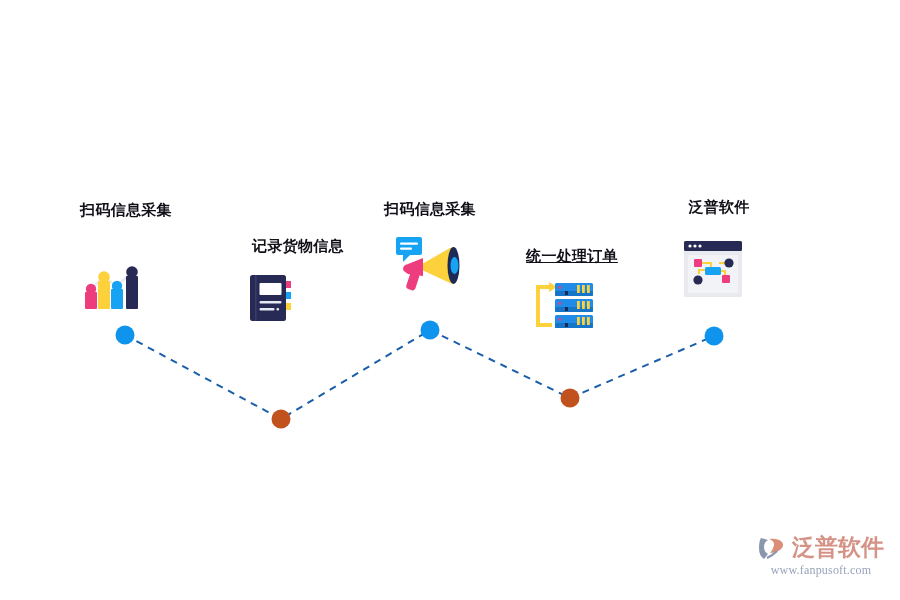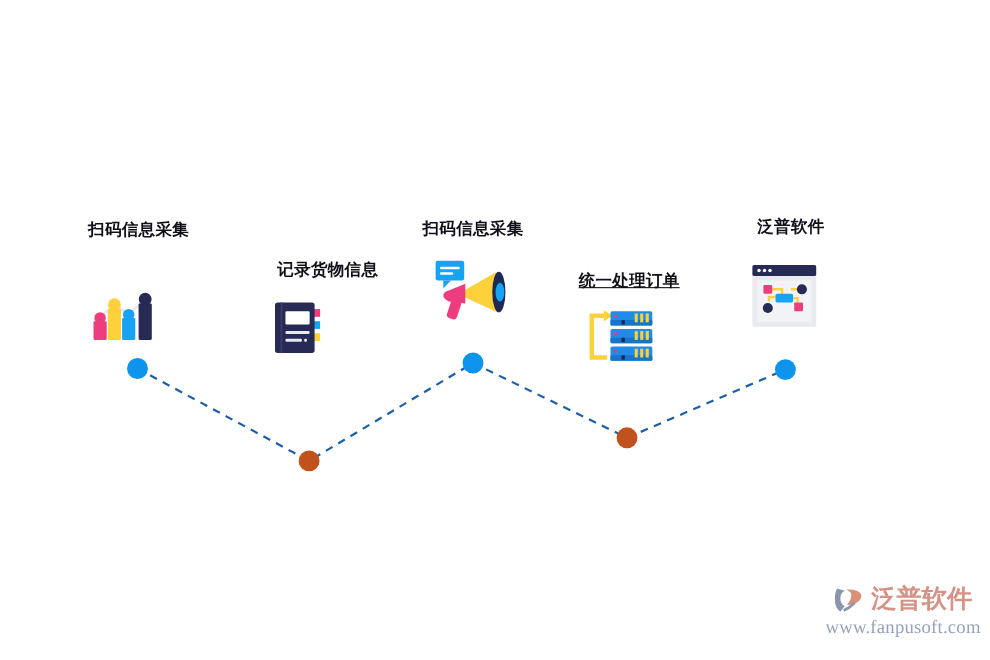--- a/index.html
+++ b/index.html
@@ -75,21 +75,21 @@
   .wm-cn {
     font-family: "DejaVu Sans", "Liberation Sans", sans-serif;
     font-size: 23px;
     font-weight: bold;
     color: #d18a7c;
     letter-spacing: 0px;
     line-height: 1;
   }
   .wm-url {
     font-family: "Liberation Serif", "DejaVu Serif", serif;
-    font-size: 17px;
+    font-size: 12px;
     color: #8e9bb5;
     letter-spacing: 0.2px;
     margin-top: 3px;
     line-height: 1;
   }
 </style>
 </head>
 <body>
 
 <div id="stage">

